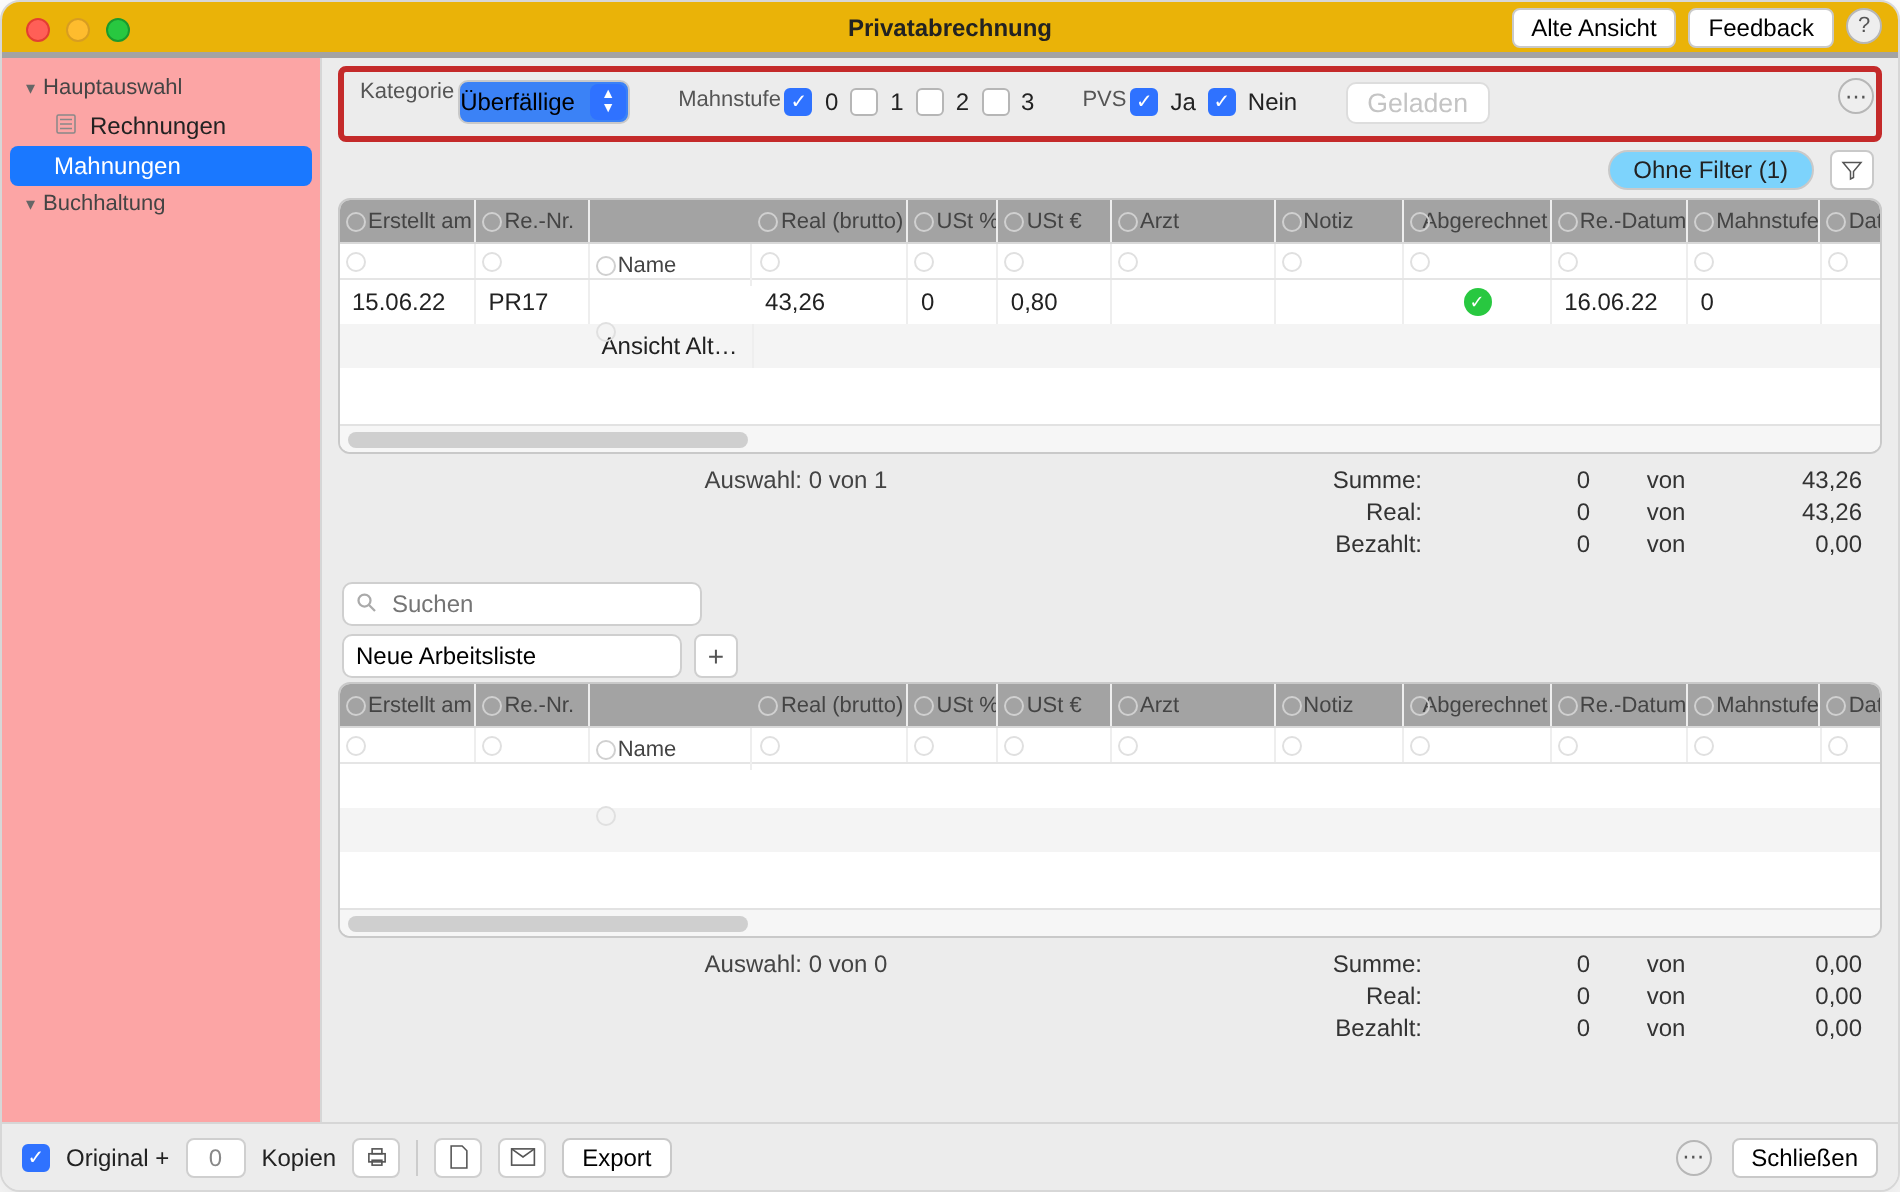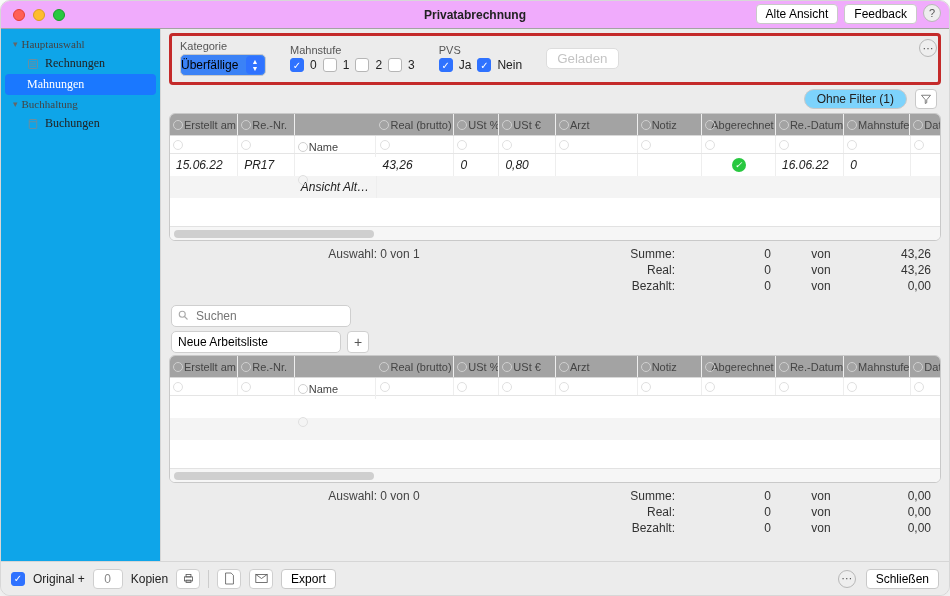--- a/index.html
+++ b/index.html
@@ -1,37 +1,37 @@
 <!DOCTYPE html>
 <html><head>
 <meta charset="utf-8">
 <style>
   * { box-sizing: border-box; }
   html, body { margin:0; padding:0; background:#fff; font-family:-apple-system, "Helvetica Neue", Arial, sans-serif; font-size:12px; color:#222; }
   .window { width:950px; height:596px; margin:0 auto; background:#ececec; border:1px solid #d7d7d7; border-radius:10px; overflow:hidden; position:relative; display:flex; flex-direction:column; box-shadow:0 10px 30px rgba(0,0,0,0.15); }
-  .titlebar { height:28px; display:flex; align-items:center; justify-content:center; background:#f0abfc; border-bottom:1px solid #a3a3a3; position:relative; }
+  .titlebar { height:28px; display:flex; align-items:center; justify-content:center; background:#eab308; border-bottom:3px solid #a3a3a3; position:relative; }
   .traffic { position:absolute; left:12px; top:8px; display:flex; gap:8px; }
   .dot { width:12px; height:12px; border-radius:50%; display:block; }
   .dot.red{background:#ff5f57;border:1px solid #e33e32;}
   .dot.yellow{background:#febc2e;border:1px solid #d89d21;}
   .dot.green{background:#28c840;border:1px solid #1a9a2d;}
   .title { font-weight:600; }
   .topright { position:absolute; right:8px; top:3px; display:flex; gap:6px; }
   .btn { background:#fff; border:1px solid #c9c9c9; border-radius:4px; padding:2px 9px; font-size:12px; cursor:pointer; }
   .roundbtn { width:18px; height:18px; border:1px solid #b7b7b7; border-radius:50%; background:#eee; font-size:11px; display:inline-flex; align-items:center; justify-content:center; cursor:pointer; color:#555; }
   .body { flex:1; display:flex; min-height:0; }
-  .sidebar { width:160px; background:#0ea5e9; border-right:1px solid #d6d6d6; padding:6px 0;font-family:Liberation Serif, serif; }
+  .sidebar { width:160px; background:#fca5a5; border-right:1px solid #d6d6d6; padding:6px 0; }
   .group-label { padding:3px 12px; font-size:11px; color:#444; display:flex; align-items:center; gap:4px; }
   .group-label::before { content:"▾"; font-size:9px; color:#666; }
-  .side-item { padding:3px 26px; font-size:12px; color:#222; display:flex; align-items:center; gap:6px; cursor:pointer; }
+  .side-item { padding:3px 26px; font-size:12px; color:#222; display:flex; align-items:flex-start; gap:6px; cursor:pointer; }
   .side-item.selected { background:#1a78ff; color:#fff; border-radius:4px; margin:0 4px; padding:3px 22px; }
   .side-icon { width:12px; height:12px; display:inline-block; }
   .main { flex:1; display:flex; flex-direction:column; min-width:0; background:#ececec; padding:0 8px 0 8px; }
   .redbox { border:3px solid #c42a2a; border-radius:4px; margin:4px 0 4px 0; padding:4px 8px 6px 8px; display:flex; align-items:center; gap:24px; position:relative; }
-  .filtcol { display:flex; flex-direction:column; gap:2px; }
+  .filtcol { display:flex; flex-direction:row; gap:2px; }
   .filtlabel { font-size:11px; color:#555; }
   .select { appearance:none; background:#3b82f6; border:1px solid #c9c9c9; border-radius:5px; padding:2px 26px 2px 0; font-size:12px; height:22px; position:relative; }
   .select-wrap { position:relative; display:inline-block; }
   .select-chevrons { position:absolute; right:2px; top:2px; width:18px; height:18px; background:#2f72ff; border-radius:4px; color:#fff; display:flex; flex-direction:column; align-items:center; justify-content:center; font-size:7px; pointer-events:none; }
   .chkrow { display:flex; align-items:center; gap:6px; }
   .chk { width:14px; height:14px; border-radius:3px; border:1px solid #b6b6b6; background:#fff; display:inline-flex; align-items:center; justify-content:center; font-size:10px; color:#fff; cursor:pointer; }
   .chk.on { background:#2f72ff; border-color:#2f72ff; }
   .geladen-btn { background:#fff; border:1px solid #ddd; color:#c4c4c4; border-radius:5px; padding:2px 10px; }
   .ellipsis-icon { position:absolute; right:10px; top:6px; }
   .filterbar { display:flex; justify-content:flex-end; align-items:center; gap:8px; padding:0 4px 4px 0; }
@@ -41,24 +41,24 @@
   .th-row, .tr-row { display:flex; height:22px; align-items:center; }
   .th-row { background:#a3a3a3; border-bottom:1px solid #d9d9d9; font-size:11px; color:#444; }
   .cell { padding:0 6px; border-right:1px solid #eee; height:100%; display:flex; align-items:center; overflow:hidden; white-space:nowrap; text-overflow:ellipsis; }
   .th { position:relative; padding-left:14px; }
   .th::before { content:""; position:absolute; left:3px; top:50%; width:8px; height:8px; transform:translateY(-50%); border:1px solid #d0d0d0; border-radius:50%; }
   .searchrow { display:flex; height:18px; background:#fff; border-bottom:1px solid #e5e5e5; }
   .searchcell { border-right:1px solid #eee; padding-left:14px; position:relative; }
   .searchcell::before { content:""; position:absolute; left:3px; top:50%; width:8px; height:8px; transform:translateY(-50%); border:1px solid #e0e0e0; border-radius:50%; }
   .striped .tr-row:nth-child(even){background:#f4f4f4;}
   .striped .tr-row:nth-child(odd){background:#fff;}
-  .tbody { overflow:hidden;font-style:italic; }
+  .tbody { overflow:hidden; }
   .hscroll { height:14px; background:#f6f6f6; border-top:1px solid #e2e2e2; position:relative; }
   .hscroll .thumb { position:absolute; left:4px; top:3px; height:8px; width:200px; background:#cfcfcf; border-radius:4px; }
-  .sumrow { display:flex; justify-content:flex-end; gap:36px; padding:6px 10px 2px 10px; font-size:12px; color:#333; }
+  .sumrow { display:flex; justify-content:flex-end; gap:24px; padding:6px 10px 2px 10px; font-size:12px; color:#333; }
   .sumlbl { width:70px; text-align:right; color:#333; }
   .sumv { width:60px; text-align:right; }
   .auswahl { flex:1; text-align:center; color:#444; }
   .von { width:28px; text-align:center; }
   .searchbox { margin:10px 0 4px 2px; width:180px; position:relative; }
   .searchbox input { width:100%; height:22px; border:1px solid #cfcfcf; border-radius:5px; padding:2px 6px 2px 24px; background:#fff; font-size:12px; color:#888; }
   .searchbox .mag { position:absolute; left:6px; top:4px; color:#aaa; }
   .worklist-row { display:flex; align-items:center; gap:6px; margin:0 0 2px 2px; }
   .worklist-row input[type=text] { width:170px; height:22px; border:1px solid #cfcfcf; border-radius:5px; padding:2px 6px; font-size:12px; background:#fff; }
   .sqbtn { width:22px; height:22px; border:1px solid #cfcfcf; border-radius:4px; background:#fff; display:flex; align-items:center; justify-content:center; cursor:pointer; font-size:14px; color:#555; }
@@ -100,27 +100,20 @@
             <line x1="4" y1="5" x2="12" y2="5" stroke="#888"></line>
             <line x1="4" y1="8" x2="12" y2="8" stroke="#888"></line>
             <line x1="4" y1="11" x2="12" y2="11" stroke="#888"></line>
           </svg>
         <span>Rechnungen</span>
       </div>
       <div class="side-item selected">
         <span>Mahnungen</span>
       </div>
       <div class="group-label">Buchhaltung</div>
-      <div class="side-item">
-        <svg class="side-icon" viewBox="0 0 16 16">
-            <rect x="3" y="2" width="10" height="12" rx="1" fill="none" stroke="#888"></rect>
-            <line x1="3" y1="5" x2="13" y2="5" stroke="#888"></line>
-          </svg>
-        <span>Buchungen</span>
-      </div>
     </div>
 
     <div class="main">
       <div style="position:relative;">
         <div class="redbox">
           <div class="filtcol">
             <span class="filtlabel">Kategorie</span>
             <span class="select-wrap">
               <select class="select">
                 <option>Überfällige</option>

